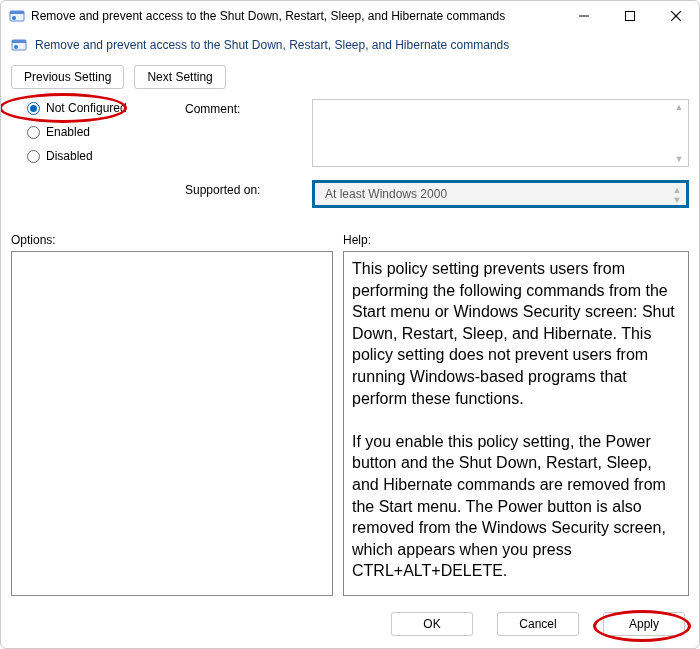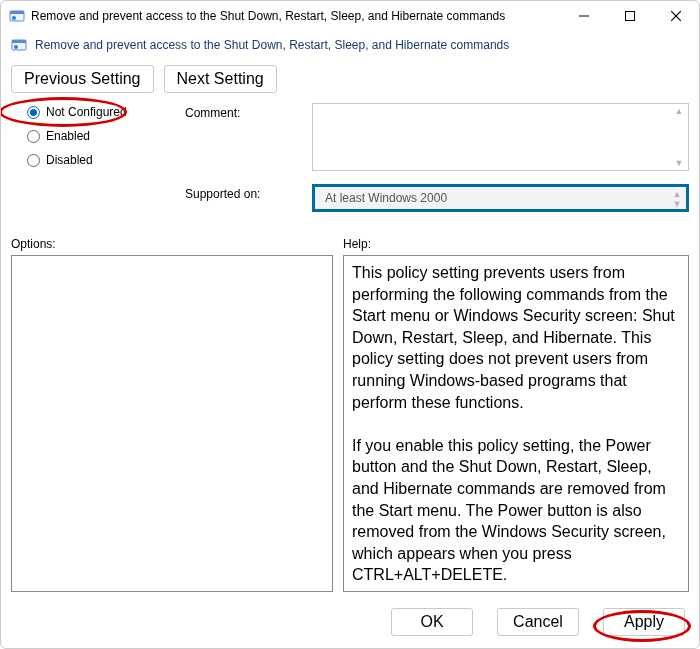--- a/index.html
+++ b/index.html
@@ -42,21 +42,21 @@
     display:flex; align-items:center;
     padding: 6px 10px 8px 10px;
     color: #1a3b6e;
     font-size: 12px;
   }
   .header .appicon { width:16px; height:16px; margin-right:8px; }
   
   .navrow { padding: 4px 10px 10px 10px; display:flex; gap:10px; }
   .btn {
     background:#fff; border:1px solid #c9c9c9; border-radius:3px;
-    padding: 4px 12px; font-size:16px; font-family:inherit;
+    padding: 4px 12px; font-size:12px; font-family:inherit;
     min-width: 70px;
   }
   
   .config {
     display:flex;
     padding: 0 10px 2px 26px;
     gap: 18px;
   }
   .radios { width: 140px; padding-top:2px; }
   .radio-row {

